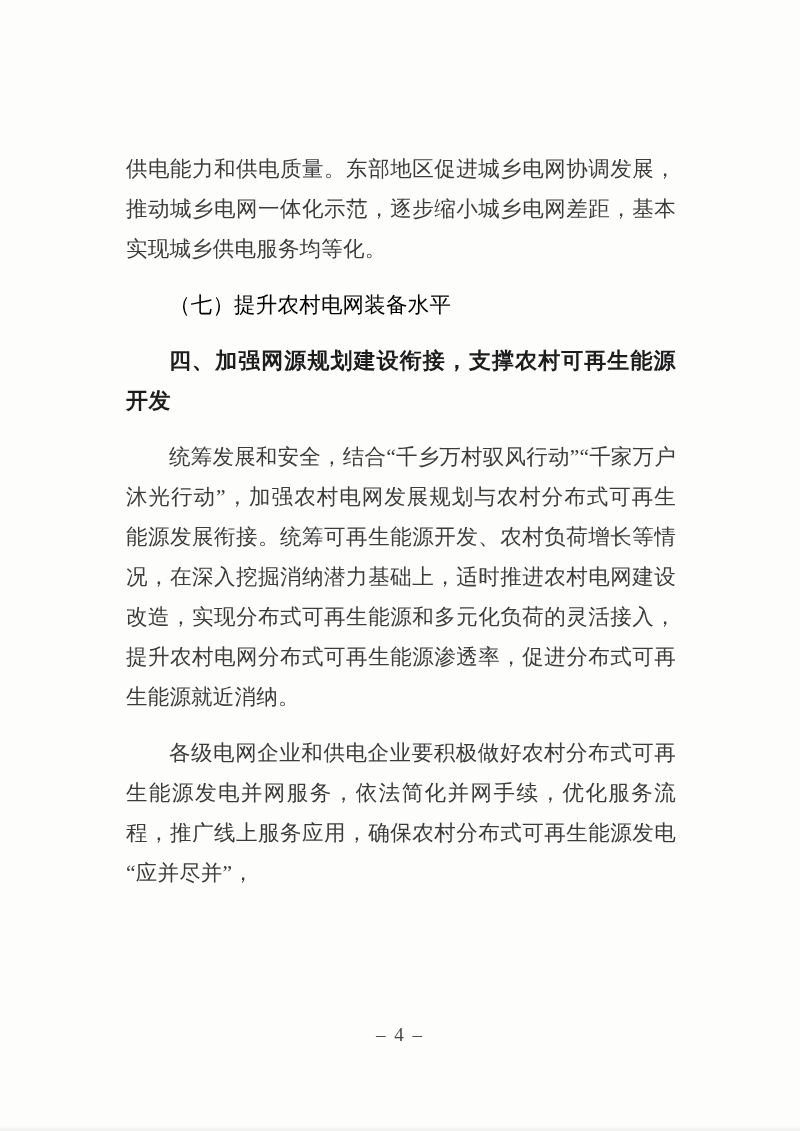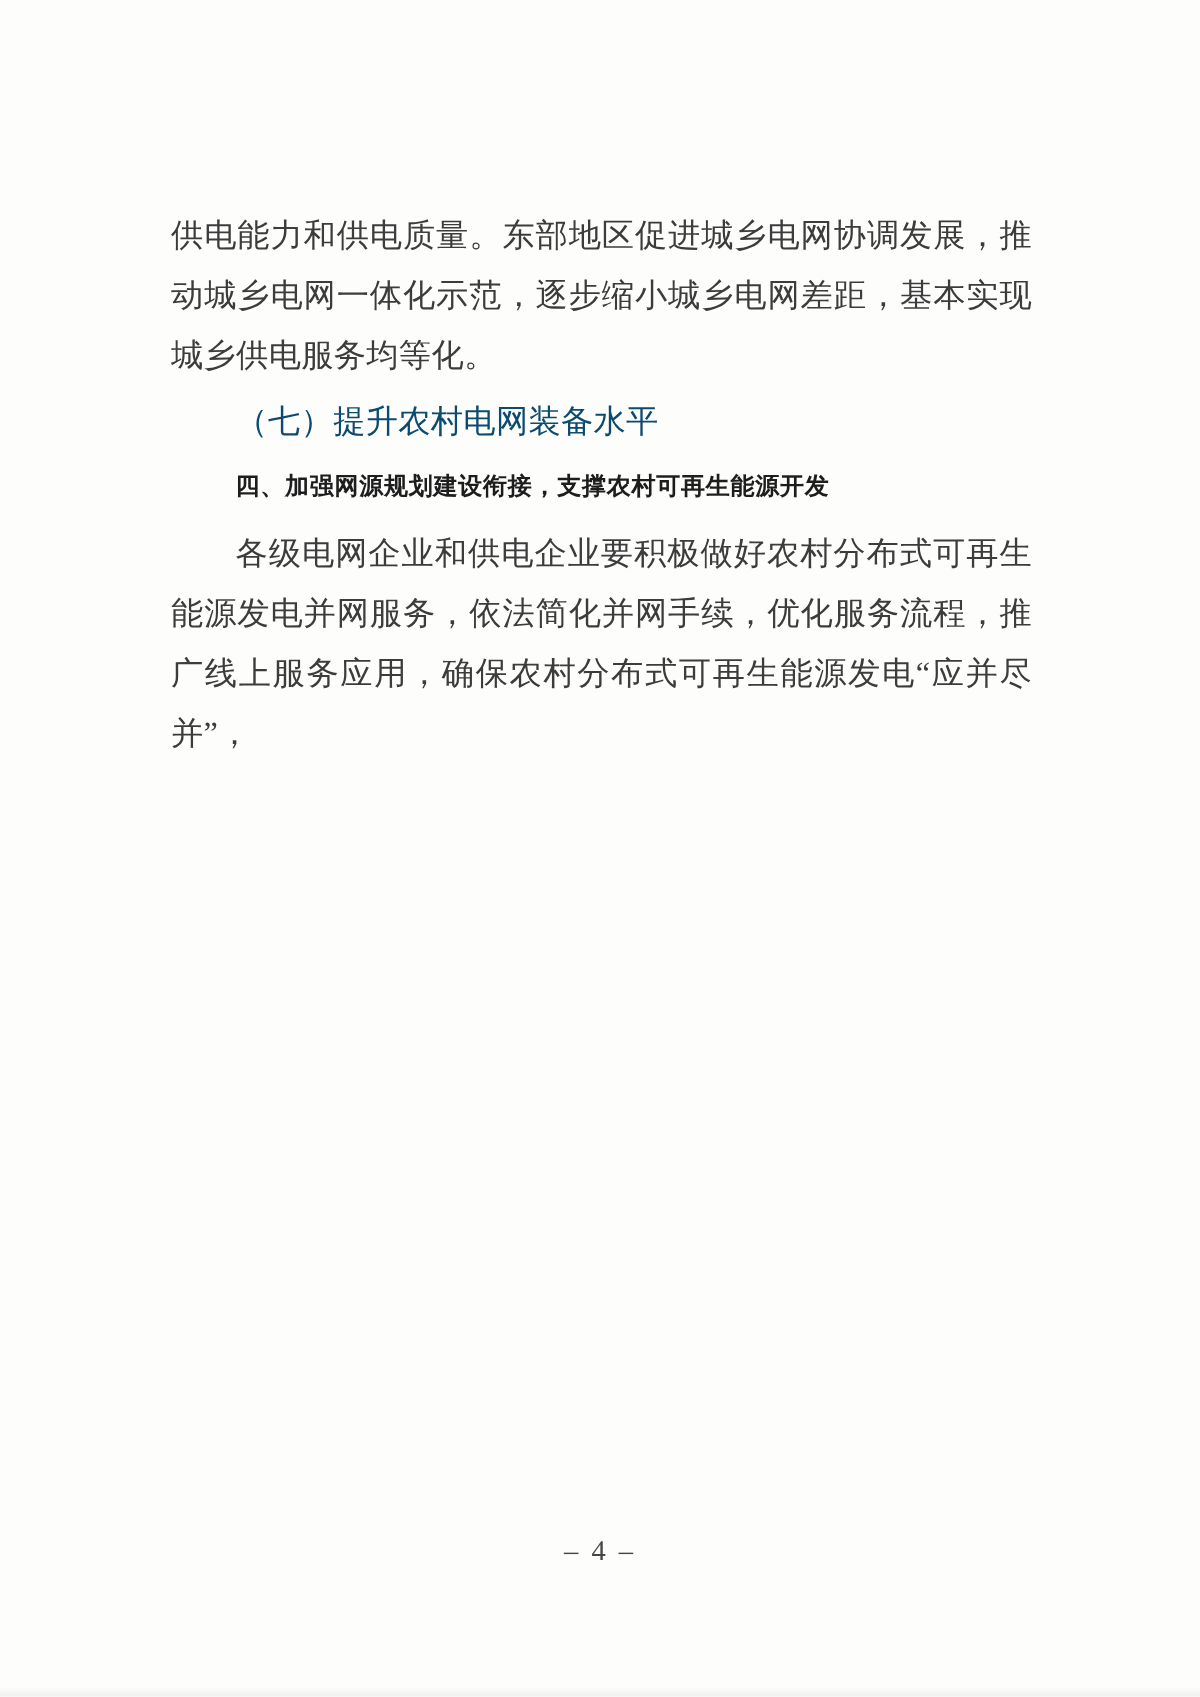--- a/index.html
+++ b/index.html
@@ -25,40 +25,40 @@
     background: linear-gradient(to bottom, rgba(0,0,0,0), rgba(0,0,0,0.05));
     pointer-events: none;
   }
   .text-block {
     position: absolute;
     left: 110px;
     top: 133px;
     width: 582px;
   }
   .text-block p {
-    margin: 4px;
+    margin: 16px;
     font-size: 21.5px;
     line-height: 40px;
     letter-spacing: 0.2px;
     text-align: justify;
     color: #3c3c3c;
     text-justify: inter-ideograph;
   }
   p.body-indent,
   p.subheading,
   p.chapter {
     text-indent: 43px;
   }
   p.subheading {
-    color: #0c4a6e;
+    color: #000000;
   }
   p.chapter {
     font-family: "Liberation Sans", "DejaVu Sans", sans-serif;
     font-weight: 700;
-    font-size: 16px;
+    font-size: 22px;
     color: #1d1d1d;
     letter-spacing: 0.5px;
   }
   .page-footer {
     position: absolute;
     left: 0;
     top: 1018px;
     width: 100%;
     text-align: center;
     font-size: 19px;
@@ -69,17 +69,18 @@
   }
 </style>
 </head>
 <body>
 
 <div class="page">
   <div class="text-block">
     <p class="body-noindent">供电能力和供电质量。东部地区促进城乡电网协调发展，推动城乡电网一体化示范，逐步缩小城乡电网差距，基本实现城乡供电服务均等化。</p>
     <p class="subheading">（七）提升农村电网装备水平</p>
     <p class="chapter">四、加强网源规划建设衔接，支撑农村可再生能源开发</p>
+    <p class="body-indent">统筹发展和安全，结合“千乡万村驭风行动”“千家万户沐光行动”，加强农村电网发展规划与农村分布式可再生能源发展衔接。统筹可再生能源开发、农村负荷增长等情况，在深入挖掘消纳潜力基础上，适时推进农村电网建设改造，实现分布式可再生能源和多元化负荷的灵活接入，提升农村电网分布式可再生能源渗透率，促进分布式可再生能源就近消纳。</p>
     <p class="body-indent">各级电网企业和供电企业要积极做好农村分布式可再生能源发电并网服务，依法简化并网手续，优化服务流程，推广线上服务应用，确保农村分布式可再生能源发电“应并尽并”，</p>
   </div>
 
   <div class="page-footer">– 4 –</div>
 </div>
 
 </body></html>

